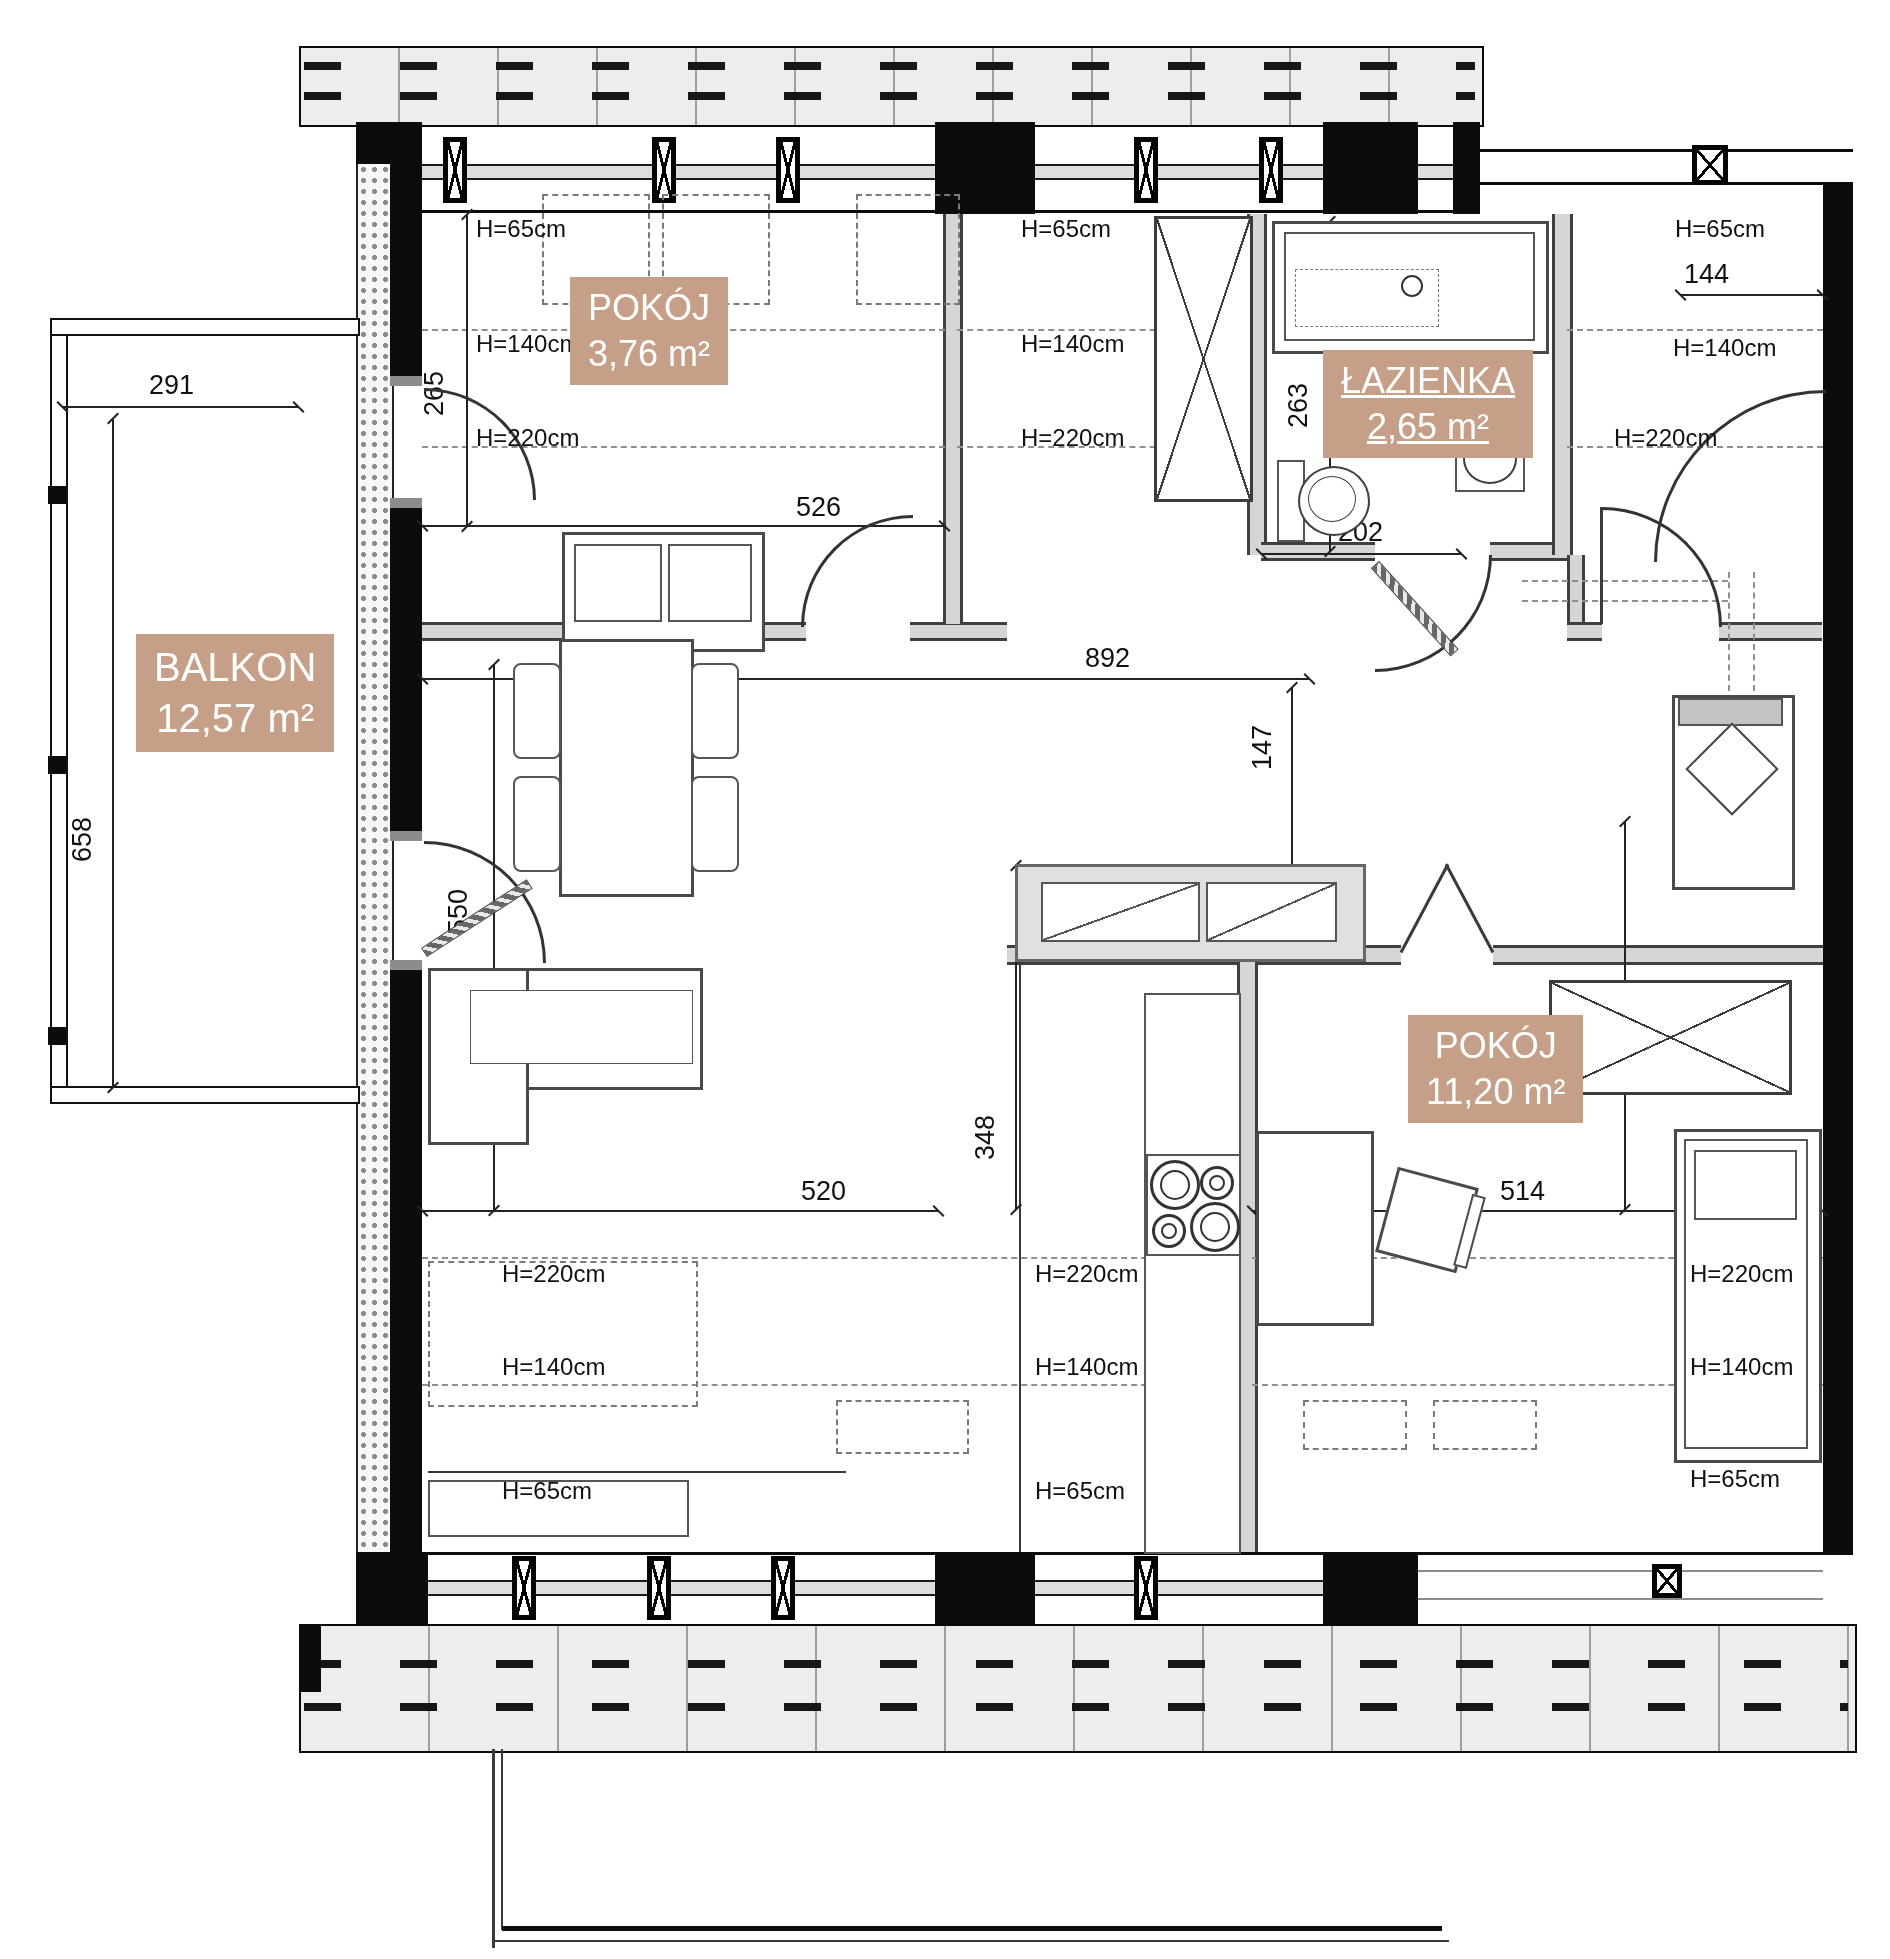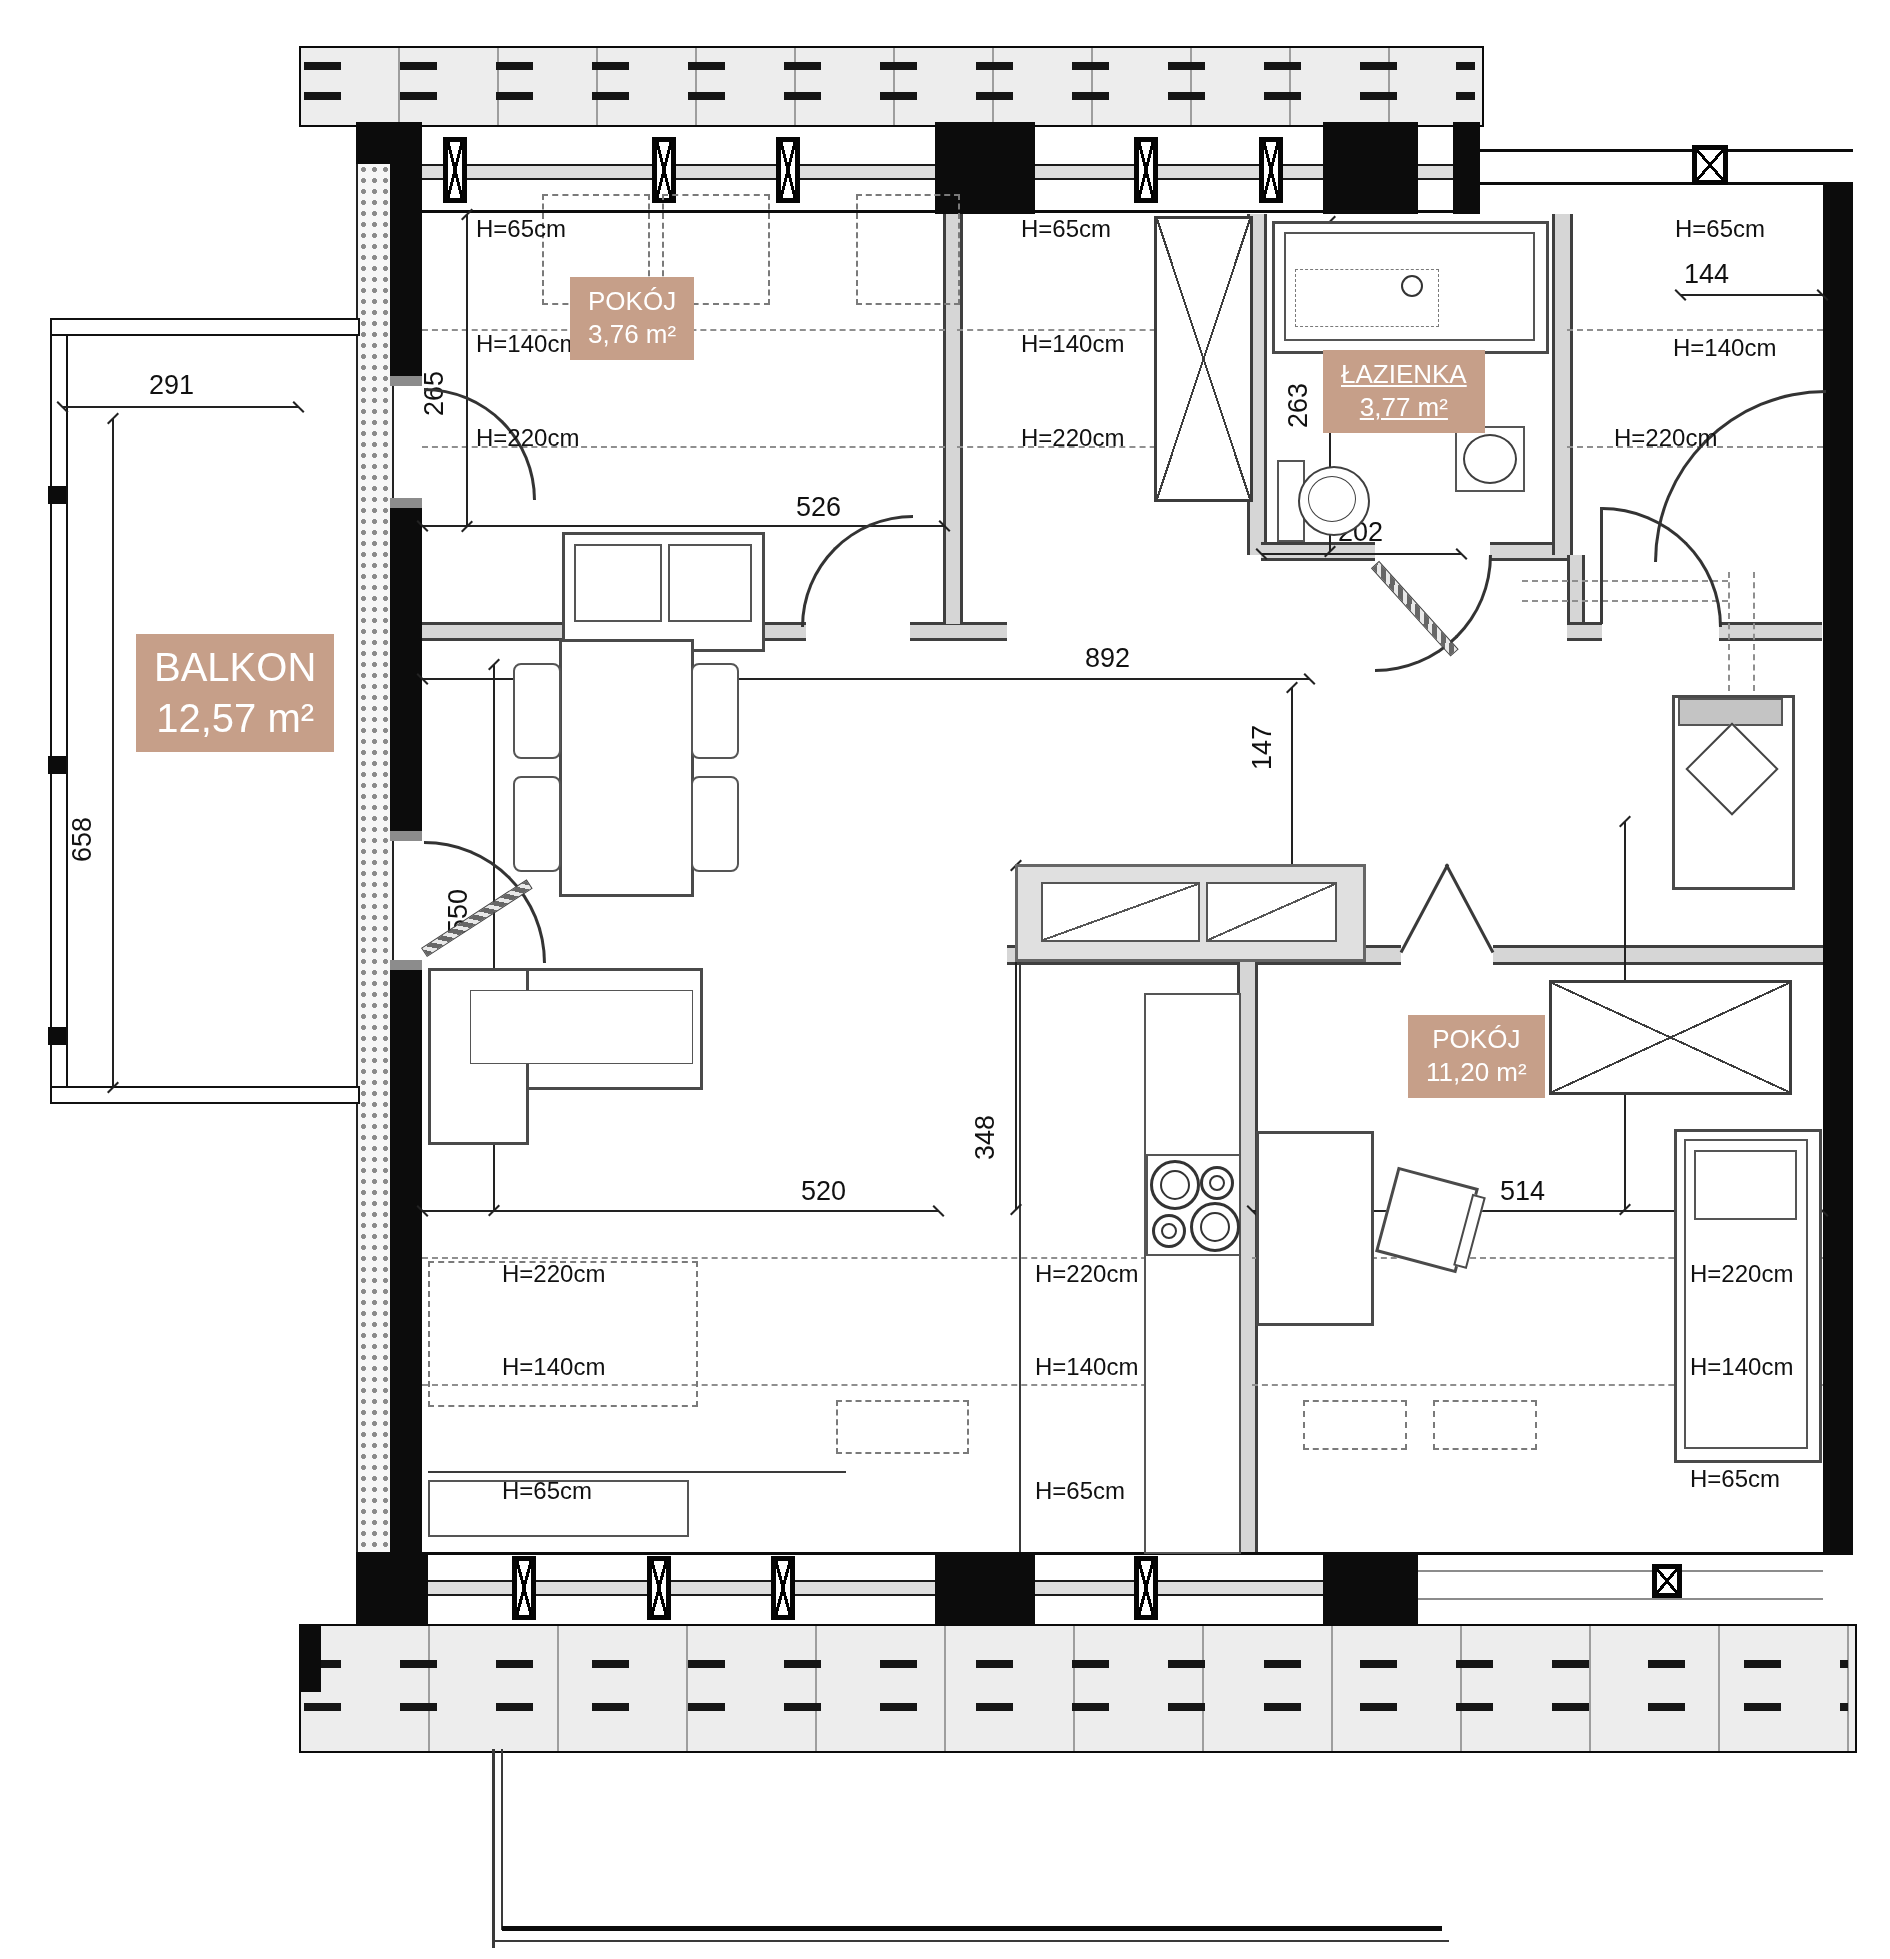--- a/index.html
+++ b/index.html
@@ -32,21 +32,21 @@
   .dline-v{position:absolute;border-left:2px dashed #8f8f8f;width:0;}
   .dimh{position:absolute;border-top:2px solid #222;height:0;}
   .dimh::before,.dimh::after{content:"";position:absolute;width:15px;height:2px;background:#222;transform:rotate(45deg);top:-2px;}
   .dimh::before{left:-7px;}.dimh::after{right:-7px;}
   .dimv{position:absolute;border-left:2px solid #222;width:0;}
   .dimv::before,.dimv::after{content:"";position:absolute;width:2px;height:15px;background:#222;transform:rotate(45deg);left:-2px;}
   .dimv::before{top:-7px;}.dimv::after{bottom:-7px;}
   .dimt{position:absolute;font-size:27px;color:#111;white-space:nowrap;}
   .hl{position:absolute;font-size:24px;color:#111;white-space:nowrap;}
   .rot{transform:rotate(-90deg);transform-origin:center;}
-  .rlabel{position:absolute;background:#c69f89;color:#fff;text-align:center;font-size:26px;line-height:1.28;padding:8px 18px;white-space:nowrap;z-index:30;}
+  .rlabel{position:absolute;background:#c69f89;color:#fff;text-align:center;font-size:36px;line-height:1.28;padding:8px 18px;white-space:nowrap;z-index:30;}
   .arc{position:absolute;}
   .leaf{position:absolute;height:9px;border:1px solid #444;
         background:repeating-linear-gradient(45deg,#666 0 5px,#e8e8e8 5px 9px);}
   .ring{position:absolute;border:3px solid #333;border-radius:50%;background:#fff;}
   .ell{position:absolute;border:2px solid #3f3f3f;border-radius:50%;background:#fff;}
 </style>
 </head>
 <body>
 
 <div id="plan">
@@ -298,21 +298,21 @@
   <div class="rlabel" style="left:136px;top:634px;font-size:40px;">
     <div>BALKON</div>
     <div>12,57 m²</div>
   </div>
   <div class="rlabel" style="left:570px;top:277px;">
     <div>POKÓJ</div>
     <div>3,76 m²</div>
   </div>
   <div class="rlabel" style="left:1323px;top:350px;text-decoration:underline;">
     <div>ŁAZIENKA</div>
-    <div>3,77 m²</div>
+    <div>2,65 m²</div>
   </div>
   <div class="rlabel" style="left:1408px;top:1015px;">
     <div>POKÓJ</div>
     <div>11,20 m²</div>
   </div>
 
 </div>
 
 
 </body></html>

